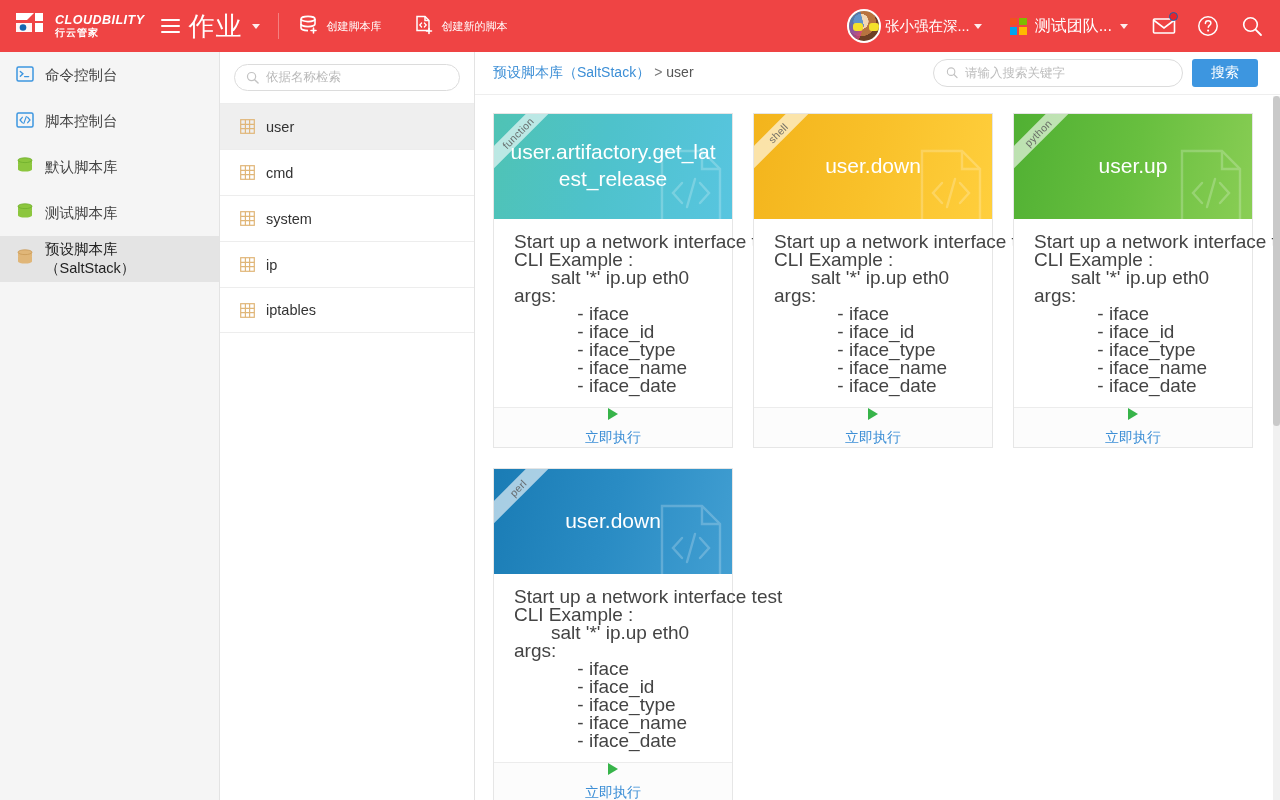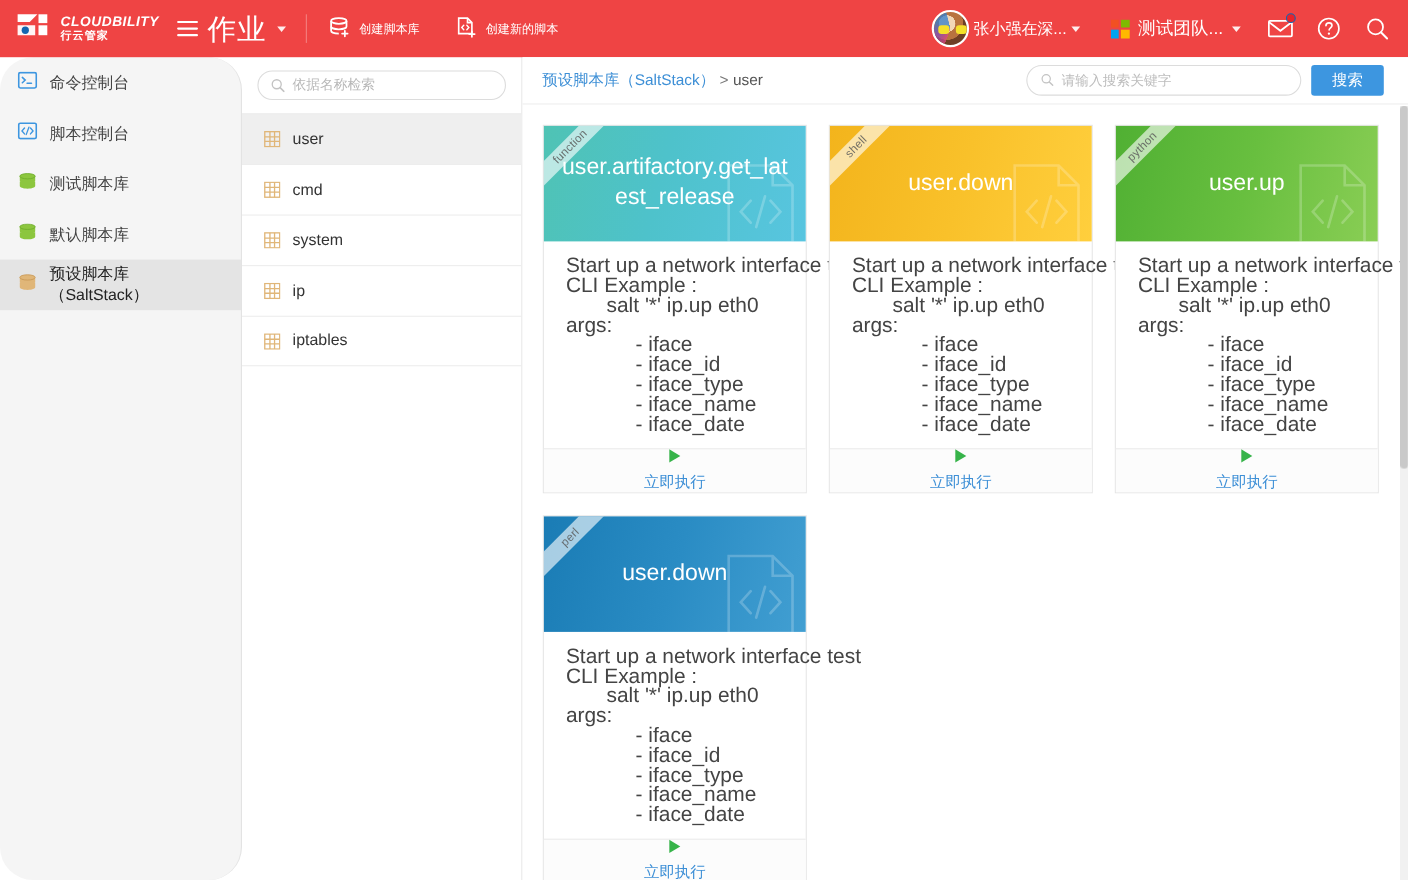--- a/index.html
+++ b/index.html
@@ -52,21 +52,21 @@
   .ms-logo i:nth-child(1){background:#f25022}.ms-logo i:nth-child(2){background:#7fba00}
   .ms-logo i:nth-child(3){background:#00a4ef}.ms-logo i:nth-child(4){background:#ffb900}
 
   .icon-btn { width: 44px; height: 52px; display: flex; align-items: center; justify-content: center; cursor: pointer; position: relative; }
   .dot-badge { position: absolute; top: 12px; right: 8px; width: 9px; height: 9px; border-radius: 50%; background: #e8232a; border: 1px solid #1565b0; }
 
   
   .body { display: flex; height: 748px; }
 
   
-  .rail { width: 220px; background: #f5f5f5; border-right: 1px solid #e3e3e3; flex: 0 0 220px; border-radius: 30px; }
+  .rail { width: 220px; background: #f5f5f5; border-right: 1px solid #e3e3e3; flex: 0 0 220px; }
   .rail-item { display: flex; align-items: center; gap: 11px; height: 46px; padding: 0 16px; font-size: 14.5px; color: #444; cursor: pointer; }
   .rail-item.active { background: #e4e4e4; color: #222; }
 
   
   .tree { width: 255px; flex: 0 0 255px; border-right: 1px solid #e3e3e3; background: #fff; }
   .tree-search { padding: 12px 14px; }
   .tree-search .field {
     display: flex; align-items: center; gap: 7px; height: 27px; border: 1px solid #dcdcdc;
     border-radius: 14px; padding: 0 11px; color: #b8b8b8; font-size: 12.5px; background: #fff;
   }
@@ -256,33 +256,33 @@
 
     <div class="rail-item">
       <span>
         <svg width="18" height="17" viewBox="0 0 18 17">
           <ellipse cx="9" cy="3.2" rx="7" ry="2.4" fill="#8cc63e"></ellipse>
           <path d="M2 3.2v4.1c0 1.3 3.1 2.4 7 2.4s7-1.1 7-2.4V3.2z" fill="#8cc63e"></path>
           <path d="M2 8.1v4.1c0 1.3 3.1 2.4 7 2.4s7-1.1 7-2.4V8.1z" fill="#8cc63e"></path>
           <ellipse cx="9" cy="3.2" rx="7" ry="2.4" fill="none" stroke="#6fae2c" stroke-width=".8"></ellipse>
         </svg>
       </span>
-      <span>测试脚本库</span>
+      <span>默认脚本库</span>
     </div>
 
     <div class="rail-item">
       <span>
         <svg width="18" height="17" viewBox="0 0 18 17">
           <ellipse cx="9" cy="3.2" rx="7" ry="2.4" fill="#8cc63e"></ellipse>
           <path d="M2 3.2v4.1c0 1.3 3.1 2.4 7 2.4s7-1.1 7-2.4V3.2z" fill="#8cc63e"></path>
           <path d="M2 8.1v4.1c0 1.3 3.1 2.4 7 2.4s7-1.1 7-2.4V8.1z" fill="#8cc63e"></path>
           <ellipse cx="9" cy="3.2" rx="7" ry="2.4" fill="none" stroke="#6fae2c" stroke-width=".8"></ellipse>
         </svg>
       </span>
-      <span>默认脚本库</span>
+      <span>测试脚本库</span>
     </div>
 
     <div class="rail-item active">
       <span>
         <svg width="18" height="17" viewBox="0 0 18 17">
           <ellipse cx="9" cy="3.2" rx="7" ry="2.4" fill="#e0b678"></ellipse>
           <path d="M2 3.2v4.1c0 1.3 3.1 2.4 7 2.4s7-1.1 7-2.4V3.2z" fill="#e0b678"></path>
           <path d="M2 8.1v4.1c0 1.3 3.1 2.4 7 2.4s7-1.1 7-2.4V8.1z" fill="#e0b678"></path>
           <ellipse cx="9" cy="3.2" rx="7" ry="2.4" fill="none" stroke="#c99a58" stroke-width=".8"></ellipse>
         </svg>

